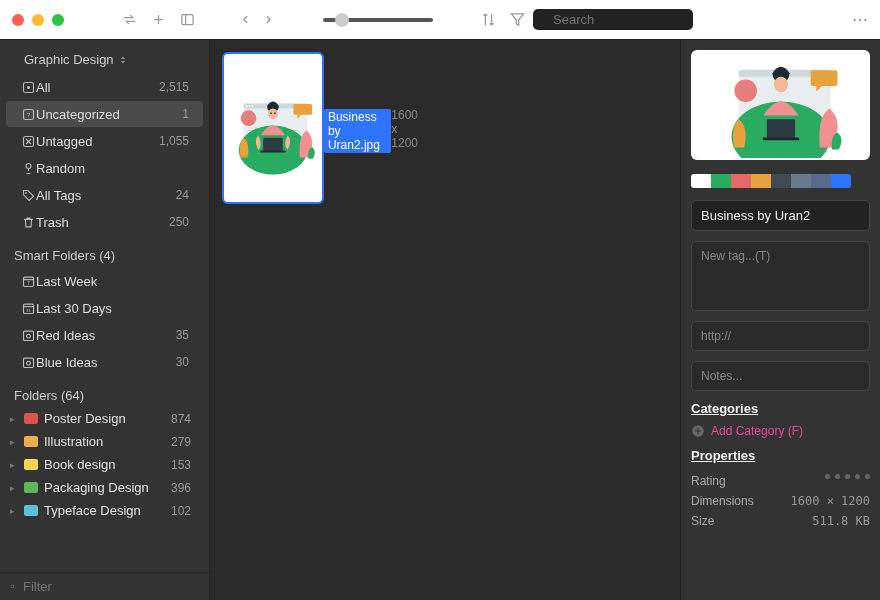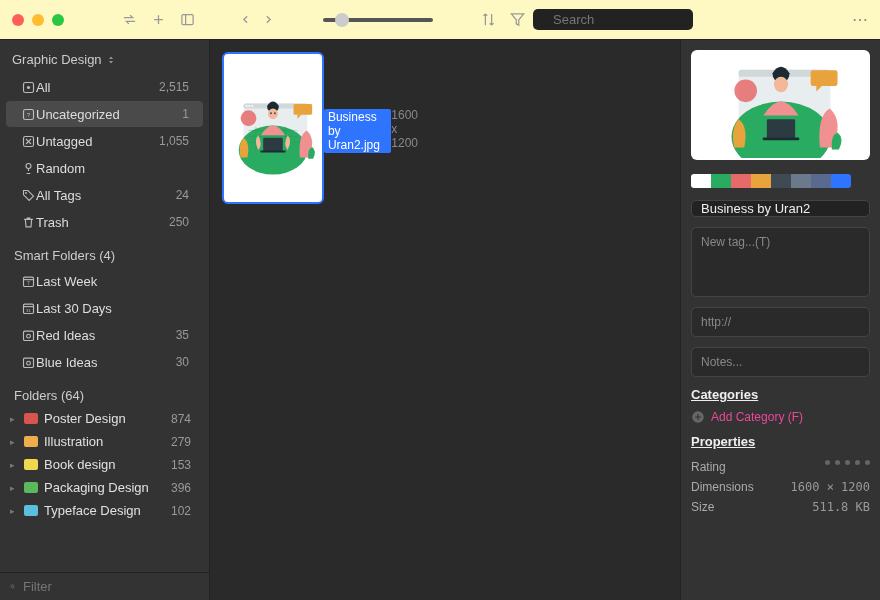--- a/index.html
+++ b/index.html
@@ -1,18 +1,18 @@
 <!DOCTYPE html>
 <html><head>
 <meta charset="utf-8">
 <style>
 * { margin: 0; padding: 0; box-sizing: border-box; font-family: -apple-system, BlinkMacSystemFont, "Segoe UI", Helvetica, Arial, sans-serif; }
 body { width: 880px; height: 600px; background: #2a2a2a; color: #e0e0e0; overflow: hidden; display: flex; flex-direction: column; }
 
-.titlebar { height: 40px; background: #fef9c3; display: flex; align-items: center; padding: 0 12px; gap: 8px; border-bottom: 1px solid #222; }
+.titlebar { height: 40px; background: #ffffff; display: flex; align-items: center; padding: 0 12px; gap: 8px; border-bottom: 1px solid #222; }
 .traffic-lights { display: flex; gap: 8px; margin-right: 50px; }
 .tl { width: 12px; height: 12px; border-radius: 50%; }
 .tl.red { background: #ff5f57; }
 .tl.yellow { background: #febc2e; }
 .tl.green { background: #28c840; }
 .tb-group { display: flex; gap: 14px; align-items: center; }
 .tb-icon { color: #999; cursor: pointer; display: flex; }
 .tb-spacer { width: 18px; }
 .nav-arrows { display: flex; gap: 10px; margin-left: 10px; }
 .zoom-slider { width: 110px; height: 4px; background: #555; border-radius: 2px; position: relative; margin: 0 40px; }
@@ -21,21 +21,21 @@
 .search-wrap input { background: transparent; border: none; outline: none; color: #ccc; font-size: 13px; flex: 1; }
 .more-btn { margin-left: auto; color: #888; cursor: pointer; }
 
 .main { flex: 1; display: flex; overflow: hidden; }
 
 .sidebar { width: 210px; background: #333; display: flex; flex-direction: column; border-right: 1px solid #222; }
 .sb-scroll { flex: 1; overflow-y: auto; padding: 6px 0; }
 .sb-scroll::-webkit-scrollbar { width: 10px; }
 .sb-scroll::-webkit-scrollbar-track { background: #333; }
 .sb-scroll::-webkit-scrollbar-thumb { background: #555; border-radius: 5px; }
-.lib-header { display: flex; align-items: center; gap: 4px; padding: 6px 12px; color: #ccc; font-size: 13px; cursor: pointer; }
+.lib-header { display: flex; align-items: center; gap: 4px; padding: 6px 24px; color: #ccc; font-size: 13px; cursor: pointer; }
 .sb-item { display: flex; align-items: center; padding: 5px 14px; gap: 0; font-size: 13px; color: #ddd; cursor: pointer; border-radius: 4px; margin: 1px 6px; }
 .sb-item.sel { background: #4a4a4a; }
 .sb-item .count { margin-left: auto; color: #999; font-size: 12px; font-variant-numeric: tabular-nums; }
 .sb-item .ic { width: 16px; height: 16px; display: flex; align-items: center; justify-content: center; color: #bbb; flex-shrink: 0; }
 .sb-section { padding: 12px 14px 4px; font-size: 13px; color: #ccc; }
 .folder-item { display: flex; align-items: center; padding: 4px 10px; gap: 6px; font-size: 13px; cursor: pointer; }
 .folder-item .chev { color: #777; font-size: 9px; width: 8px; }
 .folder-item .fdot { width: 14px; height: 11px; border-radius: 2px; flex-shrink: 0; }
 .folder-item .count { margin-left: auto; color: #999; font-size: 12px; padding-right: 8px; font-variant-numeric: tabular-nums; }
 .sb-filter { border-top: 1px solid #222; padding: 6px 10px; display: flex; align-items: center; gap: 8px; }
@@ -47,21 +47,21 @@
 .thumb-name { margin-top: 6px; background: #2f74ff; color: #fff; font-size: 12px; padding: 1px 4px; border-radius: 2px; }
 .thumb-dim { color: #888; font-size: 12px; margin-top: 2px; }
 
 .inspector { width: 200px; background: #333; border-left: 1px solid #222; padding: 10px; overflow-y: auto; font-size: 13px; }
 .inspector::-webkit-scrollbar { width: 0; }
 .preview { width: 100%; height: 110px; background: #fff; border-radius: 6px; display: flex; align-items: center; justify-content: center; overflow: hidden; margin-bottom: 14px; }
 .swatches { display: flex; gap: 0; margin-bottom: 12px; }
 .swatch { width: 20px; height: 14px; cursor: pointer; }
 .swatch:first-child { border-radius: 3px 0 0 3px; }
 .swatch:last-child { border-radius: 0 3px 3px 0; }
-.name-field { width: 100%; background: #222; border: 1px solid #444; border-radius: 5px; padding: 0 9px; color: #eee; font-size: 13px; margin-bottom: 10px; outline: none; }
+.name-field { width: 100%; background: #222; border: 1px solid #444; border-radius: 5px; padding: 7px 9px; color: #eee; font-size: 13px; margin-bottom: 10px; outline: none; }
 .tag-box { width: 100%; min-height: 70px; background: #2a2a2a; border: 1px solid #444; border-radius: 5px; padding: 7px 9px; color: #888; font-size: 12px; margin-bottom: 10px; }
 .field { width: 100%; background: #2a2a2a; border: 1px solid #444; border-radius: 5px; padding: 7px 9px; color: #888; font-size: 12px; margin-bottom: 10px; }
 .insp-section { color: #eee; font-size: 13px; font-weight: 600; margin: 7px 0 8px; text-decoration: underline; }
 .addcat { display: flex; align-items: center; gap: 6px; color: #ec4899; font-size: 12px; cursor: pointer; margin-bottom: 10px; }
 .prop-row { display: flex; justify-content: space-between; font-size: 12px; color: #aaa; padding: 3px 0; gap: 32px; }
 .prop-row .val { color: #999; font-family: ui-monospace, monospace; }
 .rating-dots { display: flex; gap: 5px; }
 .rating-dots span { width: 5px; height: 5px; background: #666; border-radius: 50%; }
 
 svg { display: block; }

